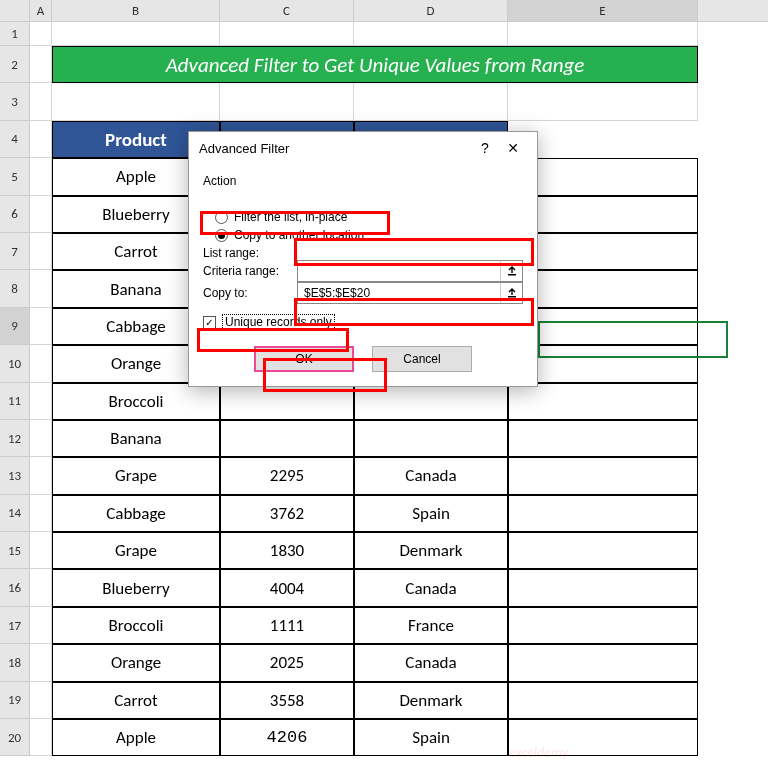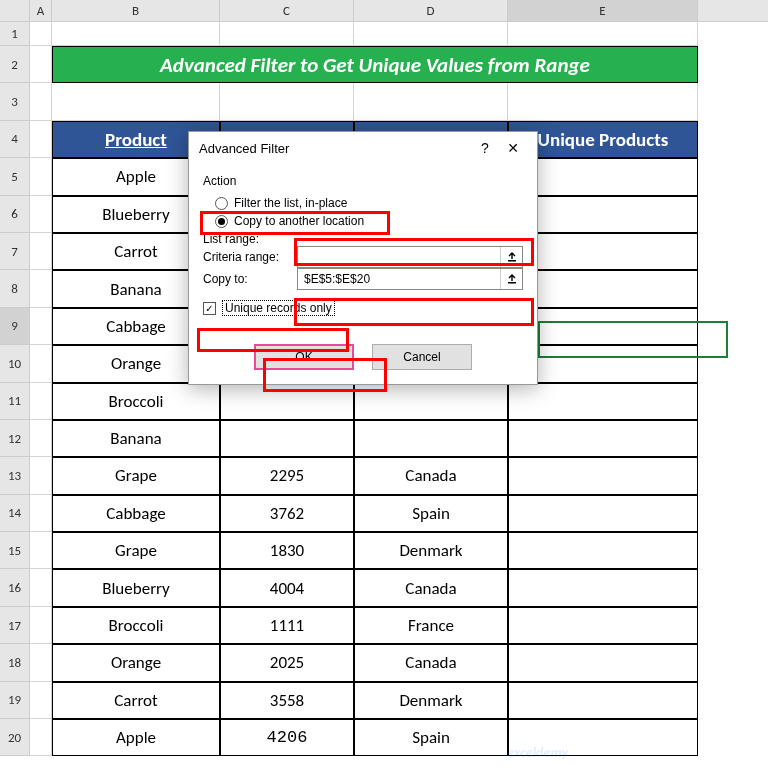--- a/index.html
+++ b/index.html
@@ -13,59 +13,59 @@
 .colhead.sel { background: #d2d2d2; }
 
 .rows { display: flex; flex-direction: column; }
 .row { display: flex; height: 37.4px; }
 .row.r1 { height: 24px; }
 .rowhead { width: 30px; background: #e6e6e6; border-right: 1px solid #ccc; border-bottom: 1px solid #ccc; text-align: center; font-size: 13px; color: #333; display: flex; align-items: center; justify-content: center; }
 .rowhead.sel { background: #d2d2d2; }
 .cell { border-right: 1px solid #d4d4d4; border-bottom: 1px solid #d4d4d4; padding: 0 4px; display: flex; align-items: center; justify-content: center; font-size: 17px; color: #000; }
 .cell.blank { border-right: 1px solid #d4d4d4; border-bottom: 1px solid #d4d4d4; }
 
-.title-banner { background: #26b050; color: #fff; font-weight: bold; font-style: italic; font-size: 21px; justify-content: center; border: 1px solid #000; }
+.title-banner { background: #26b050; color: #fff; font-weight: normal; font-style: italic; font-size: 21px; justify-content: center; border: 1px solid #000; }
 .th { background: #2f5597; color: #fff; font-weight: bold; font-size: 19px; border: 1px solid #000; }
 .data { border: 1px solid #000; background: #fff; font-size: 17px; }
 .data.empty { background: #fff; }
 
 .active-cell { position: absolute; border: 2px solid #1a7f37; width: 190px; height: 37px; left: 538px; top: 321px; pointer-events: none; }
 
 
 .dialog { position: absolute; left: 188px; top: 131px; width: 350px; background: #fff; border: 1px solid #999; box-shadow: 0 4px 20px rgba(0,0,0,0.3); font-family: "Segoe UI", Arial, sans-serif; font-size: 12px; }
 .dlg-title { display: flex; align-items: center; padding: 8px 10px; font-size: 13px; }
 .dlg-title .ttext { flex: 1; }
 .dlg-title .help, .dlg-title .close { width: 28px; text-align: center; font-size: 14px; cursor: pointer; }
 .dlg-body { padding: 6px 14px 14px 14px; }
-.grp-label { margin: 4px 0 8px 0; color: #000; }
+.grp-label { margin: 4px 0 22px 0; color: #000; }
 .radio-row { display: flex; align-items: center; margin: 4px 0 4px 12px; gap: 6px; }
 .radio { width: 13px; height: 13px; border: 1px solid #555; border-radius: 50%; display: inline-flex; align-items: center; justify-content: center; }
 .radio.checked::after { content: ''; width: 7px; height: 7px; background: #000; border-radius: 50%; }
 .field-row { display: flex; align-items: center; margin: 0 0; gap: 8px; }
 .field-label { width: 86px; }
 .field-input { flex: 1; display: flex; border: 1px solid #888; height: 22px; background: #fff; }
 .field-input input { flex: 1; border: none; padding: 0 6px; font-size: 12px; font-family: inherit; outline: none; }
 .ref-btn { width: 22px; border-left: 1px solid #ccc; display: flex; align-items: center; justify-content: center; cursor: pointer; }
 .ref-btn svg { width: 10px; height: 10px; }
-.chk-row { display: flex; align-items: center; margin: 10px 0 28px 0; gap: 6px; }
+.chk-row { display: flex; align-items: center; margin: 10px 0 16px 0; gap: 6px; }
 .chk { width: 13px; height: 13px; border: 1px solid #555; display: inline-flex; align-items: center; justify-content: center; font-size: 10px; }
 .chk.checked::after { content: '✓'; }
 .chk-label { border: 1px dotted #000; padding: 0 2px; }
 .btn-row { display: flex; justify-content: center; gap: 18px; }
 .btn { width: 100px; height: 26px; border: 1px solid #adadad; background: #e1e1e1; font-size: 12px; cursor: pointer; }
 .btn.primary { border: 2px solid #ec4899; }
 
 .redbox { position: absolute; border: 3px solid #ff0000; pointer-events: none; }
 .rb1 { left: 200px; top: 211px; width: 190px; height: 24px; }
 .rb2 { left: 294px; top: 238px; width: 240px; height: 28px; }
 .rb3 { left: 294px; top: 298px; width: 240px; height: 28px; }
 .rb4 { left: 197px; top: 328px; width: 152px; height: 24px; }
 .rb5 { left: 263px; top: 358px; width: 124px; height: 34px; }
 
-.watermark { position: absolute; bottom: 12px; right: 200px; opacity: 0.14; font-size: 14px; font-style: italic; color: #3b82f6; pointer-events: none; text-align: center; line-height: 1.1; font-weight: bold; }
+.watermark { position: absolute; bottom: 12px; right: 200px; opacity: 0.14; font-size: 14px; font-style: italic; color: #ef4444; pointer-events: none; text-align: center; line-height: 1.1; }
 </style>
 </head>
 <body>
 
 <div class="sheet">
   <div class="colheads">
     <div class="colhead corner"></div>
     <div class="colhead cA">A</div>
     <div class="colhead cB">B</div>
     <div class="colhead cC">C</div>
@@ -90,24 +90,23 @@
         <div class="rowhead">3</div>
         <div class="cell blank" style="width: 22px;"></div>
         <div class="cell blank" style="width: 168px;"></div>
         <div class="cell blank" style="width: 134px;"></div>
         <div class="cell blank" style="width: 154px;"></div>
         <div class="cell blank" style="width: 190px;"></div>
       </div>
       <div class="row">
         <div class="rowhead">4</div>
         <div class="cell blank" style="width: 22px;"></div>
-        <div class="cell th" style="width: 168px; text-decoration: underline;">Product</div>
+        <div class="cell th" style="width: 168px;">Product</div>
         <div class="cell th" style="width: 134px;"></div>
         <div class="cell th" style="width: 154px;"></div>
-        <div class="cell th" style="width: 190px;">Unique Products</div>
       </div>
       <div class="row">
         <div class="rowhead">5</div>
         <div class="cell blank" style="width: 22px;"></div>
         <div class="cell data" style="width: 168px;">Apple</div>
         <div class="cell data" style="width: 134px;"></div>
         <div class="cell data" style="width: 154px;"></div>
         <div class="cell data empty" style="width: 190px;"></div>
       </div>
       <div class="row">

